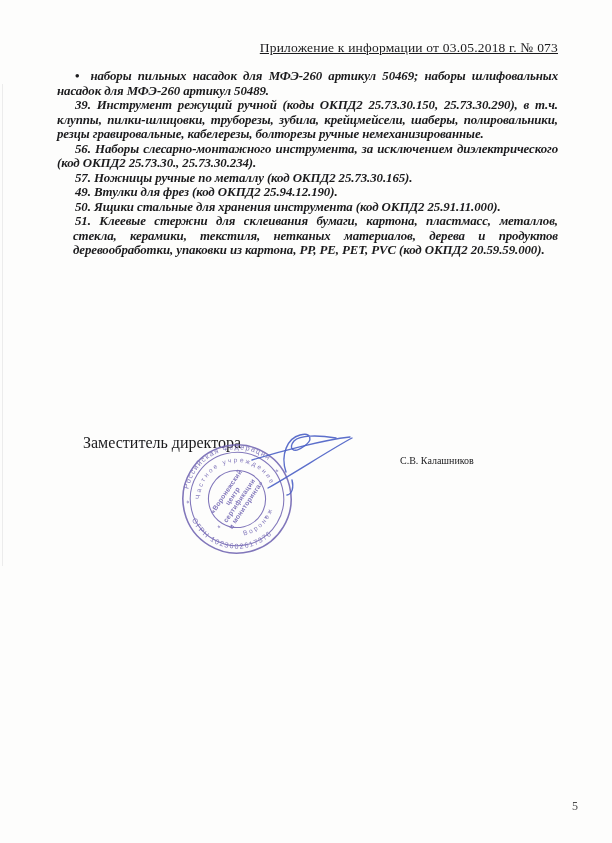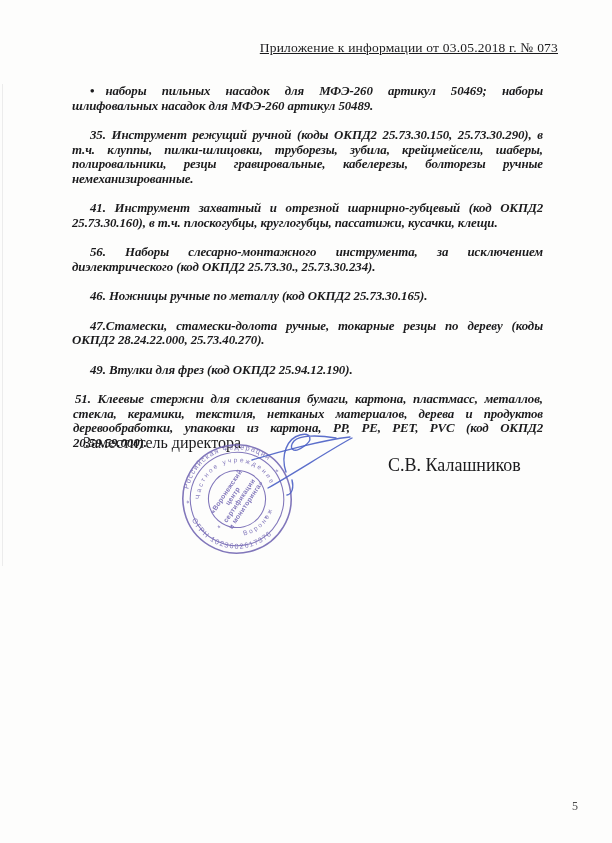--- a/index.html
+++ b/index.html
@@ -28,30 +28,30 @@
   .textblock {
     position: absolute;
     left: 57px; top: 69px; width: 501px;
     font-size: 12.9px;
     line-height: 14.5px;
     font-weight: bold;
     font-style: italic;
     text-align: justify;
     letter-spacing: -0.1px;
   }
-  .textblock p { margin: 15px; text-indent: 18px; }
+  .textblock p { margin: 0; text-indent: 18px; }
   .textblock p.item51 { margin-left: 16px; text-indent: 2px; }
   .blt { padding-right: 11px; font-style: normal; }
   .sig-title {
     position: absolute; left: 83px; top: 434px;
     font-size: 16px; white-space: nowrap;
   }
   .sig-name {
-    position: absolute; left: 388px; top: 455px;
-    font-size: 18px; white-space: nowrap;
+    position: absolute; left: 400px; top: 455px;
+    font-size: 10px; white-space: nowrap;
   }
   .stamp {
     position: absolute; left: 178px; top: 440px;
     width: 118px; height: 118px;
     opacity: 0.88;
   }
   .stamp .ink { stroke: #7165b2; fill: none; }
   .stamp text { fill: #7165b2; stroke: none; font-family: "Liberation Sans", sans-serif; }
   .stamp .ring-big  { font-size: 7.4px; letter-spacing: 1.2px; }
   .stamp .ring-sml  { font-size: 6.6px; letter-spacing: 2.2px; }
@@ -71,26 +71,25 @@
 <body>
 
 <div class="page">
 
   <div class="scan-edge"></div>
 
   <div class="header">Приложение к информации от 03.05.2018 г. № 073</div>
 
   <div class="textblock">
     <p><span class="blt">•</span><span>наборы пильных насадок для МФЭ-260 артикул 50469; наборы шлифовальных насадок для МФЭ-260 артикул 50489.</span></p>
-    <p>35. Инструмент режущий ручной (коды ОКПД2 25.73.30.150, 25.73.30.290), в т.ч. клуппы, пилки-шлицовки, труборезы, зубила, крейцмейсели, шаберы, полировальники, резцы гравировальные, кабелерезы, болторезы ручные немеханизированные.</p>
-    <p>41. Инструмент захватный и отрезной шарнирно-губцевый (код ОКПД2 25.73.30.160), в т.ч. плоскогубцы, круглогубцы, пассатижи, кусачки, клещи.</p>
+    <p>39. Инструмент режущий ручной (коды ОКПД2 25.73.30.150, 25.73.30.290), в т.ч. клуппы, пилки-шлицовки, труборезы, зубила, крейцмейсели, шаберы, полировальники, резцы гравировальные, кабелерезы, болторезы ручные немеханизированные.</p>
     <p>56. Наборы слесарно-монтажного инструмента, за исключением диэлектрического (код ОКПД2 25.73.30., 25.73.30.234).</p>
-    <p>46. Ножницы ручные по металлу (код ОКПД2 25.73.30.165).</p>
-    <p>47.Стамески, стамески-долота ручные, токарные резцы по дереву (коды ОКПД2 28.24.22.000, 25.73.40.270).</p>
+    <p>57. Ножницы ручные по металлу (код ОКПД2 25.73.30.165).</p>
     <p>49. Втулки для фрез (код ОКПД2 25.94.12.190).</p>
+    <p>50. Ящики стальные для хранения инструмента (код ОКПД2 25.91.11.000).</p>
     <p class="item51">51. Клеевые стержни для склеивания бумаги, картона, пластмасс, металлов, стекла, керамики, текстиля, нетканых материалов, дерева и продуктов деревообработки, упаковки из картона, PP, PE, PET, PVC (код ОКПД2 20.59.59.000).</p>
   </div>
 
   <div class="sig-title">Заместитель директора</div>
   <div class="sig-name">С.В. Калашников</div>
 
   <svg class="stamp" viewBox="-60 -60 120 120" xmlns="http://www.w3.org/2000/svg">
     <defs>
       <path id="arcOuterTop" d="M -50.5,0 A 50.5,50.5 0 1 1 50.5,0"></path>
       <path id="arcOuterBottom" d="M -50.5,0 A 50.5,50.5 0 0 0 50.5,0"></path>

